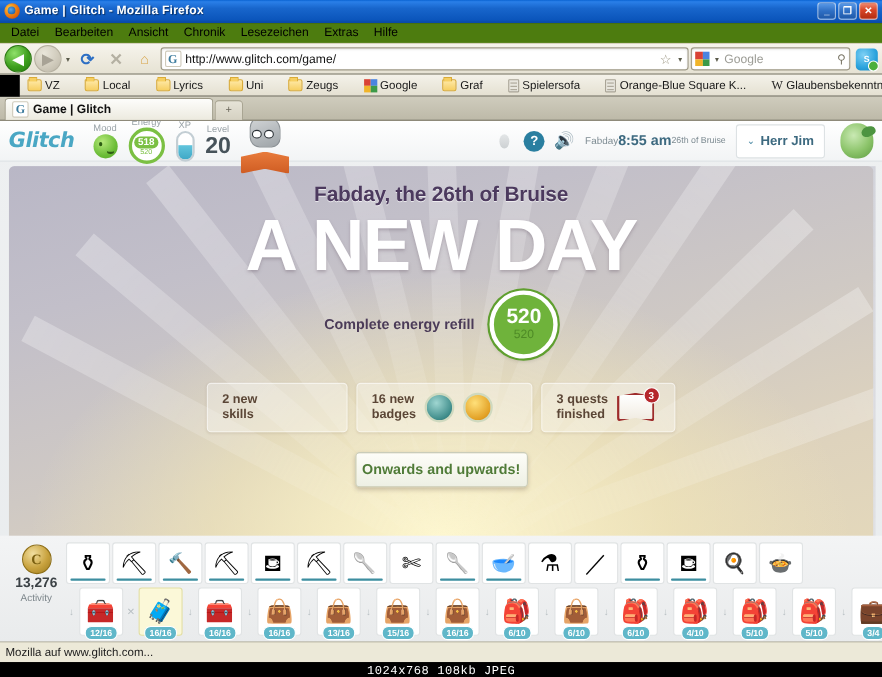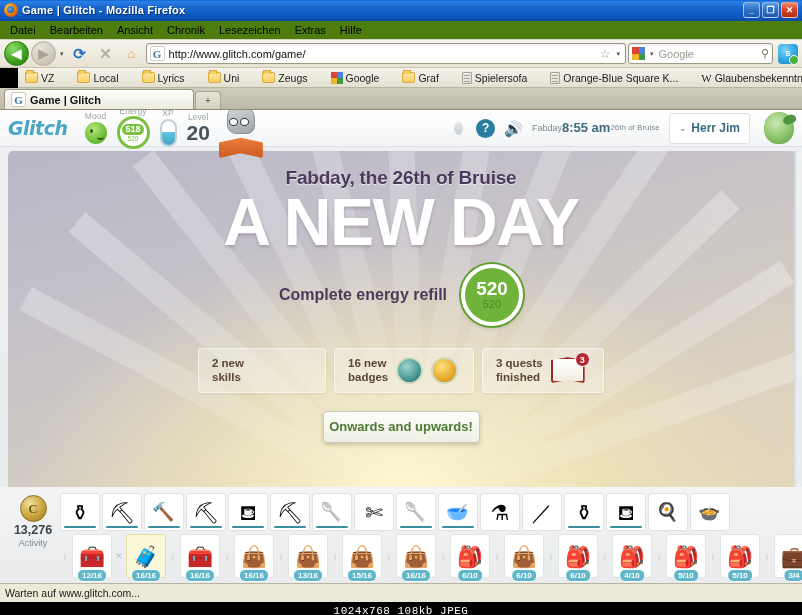--- a/index.html
+++ b/index.html
@@ -288,21 +288,21 @@
     text-shadow:0 1px 0 rgba(255,255,255,.65); letter-spacing:-.2px;
   }
   .ov-title {
     font-size:66px;font-weight:bold;color:#fff;line-height:.98;
     letter-spacing:-1.5px; margin-top:1px;
     text-shadow:0 2px 3px rgba(120,104,118,.42);
   }
   .ov-refillrow {
     display:flex;align-items:center;justify-content:center;gap:14px;margin-top:9px;
   }
-  .ov-refill-text { font-size:16px;font-weight:bold;color:#4b3b58; }
+  .ov-refill-text { font-size:13px;font-weight:bold;color:#4b3b58; }
   .big-energy {
     width:62px;height:62px;border-radius:50%;background:#6fb33b;
     border:4px solid #fff; box-shadow:0 0 0 2px #5f9f2f, 0 2px 4px rgba(0,0,0,.18);
     display:flex;flex-direction:column;align-items:center;justify-content:center;
   }
   .big-energy .b1 { font-size:19px;font-weight:bold;color:#fff;line-height:1; }
   .big-energy .b2 { font-size:11px;color:#4e8a26;line-height:1;margin-top:1px; }
   .ov-yest { font-size:12.5px;font-weight:bold;color:#4b3b58; margin-top:26px; }
   .ov-yest .xpv { color:#2f8fa8; }
   .ov-yest .env { color:#d0501f; }
@@ -622,21 +622,21 @@
             <span class="b1">520</span>
             <span class="b2">520</span>
           </span>
         </div>
 
 
         <div class="boxes">
           <span class="rbox" style="width:128px">
             <span class="rtxt"><span>2 new</span><br><span>skills</span></span>
           </span>
-          <span class="rbox" style="width:140px">
+          <span class="rbox" style="width:160px">
             <span class="rtxt"><span>16 new</span><br><span>badges</span></span>
             <span class="badge-c badge-1"></span>
             <span class="badge-c badge-2"></span>
           </span>
           <span class="rbox" style="width:122px">
             <span class="rtxt"><span>3 quests</span><br><span>finished</span></span>
             <span class="quest-book">
               <span class="quest-badge">3</span>
             </span>
           </span>
@@ -791,20 +791,20 @@
               <span class="it">💼</span>
               <span class="qty">3/4</span>
             </span>
 
         </div>
       </div>
     </div>
   </div>
 
   <div class="statusbar">
-    <span class="st">Warten auf www.glitch.com...</span>
+    <span class="st">Mozilla auf www.glitch.com...</span>
   </div>
 
   <div class="footer">
     <span class="ft">1024x768 108kb JPEG</span>
   </div>
 
 </div>
 
 </body></html>

